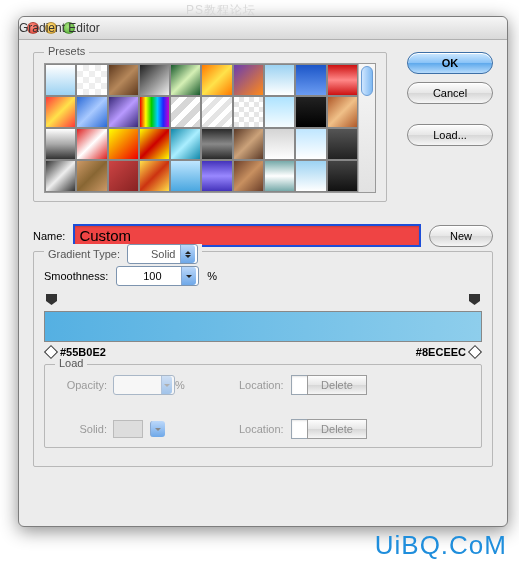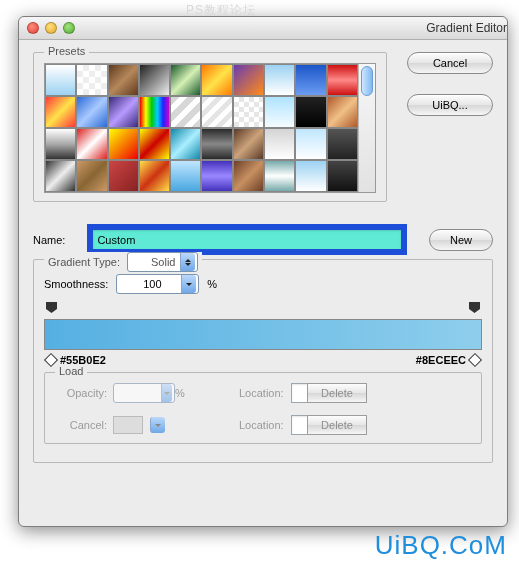--- a/index.html
+++ b/index.html
@@ -3,50 +3,50 @@
 <meta charset="utf-8">
 <style>
 body{margin:0;padding:0;font-family:"Lucida Grande","Helvetica Neue",Arial,sans-serif;font-size:11px;background:#fff;width:519px;height:567px;position:relative}
 .dialog{position:absolute;left:18px;top:16px;width:488px;height:509px;background:#ececec;border:1px solid #7d7d7d;border-radius:6px;box-shadow:0 4px 18px rgba(0,0,0,0.45)}
 .titlebar{height:22px;background:linear-gradient(#f6f6f6,#d9d9d9);border-bottom:1px solid #b0b0b0;border-radius:6px 6px 0 0;display:flex;align-items:center;padding:0 8px;position:relative}
 .traffic{display:flex;gap:6px}
 .tl{width:12px;height:12px;border-radius:50%;border:1px solid rgba(0,0,0,0.25);box-sizing:border-box}
 .red{background:radial-gradient(circle at 40% 35%,#ff8b7e,#e24134)}
 .yel{background:radial-gradient(circle at 40% 35%,#ffe07a,#e6a82e)}
 .grn{background:radial-gradient(circle at 40% 35%,#a6e37b,#4fae34)}
-.title{position:absolute;left:0;right:0;text-align:right;font-size:12px;color:#333}
+.title{position:absolute;left:0;right:0;text-align:left;font-size:12px;color:#333}
 .body{padding:12px 14px 12px 14px}
 .fieldset{border:1px solid #b8b8b8;border-radius:2px;padding:10px 10px 8px 10px;margin:0 0 10px 0;position:relative}
 .legend{position:absolute;top:-8px;left:10px;background:#ececec;padding:0 4px;color:#555}
 .mainrow{display:flex;gap:20px}
 .left{flex:1}
 .right{width:86px;display:flex;flex-direction:column;gap:8px;align-items:stretch}
 .aquabtn{height:20px;border:1px solid #8a8a8a;border-radius:11px;background:linear-gradient(#fdfdfd,#e6e6e6 50%,#d7d7d7 51%,#f6f6f6);font-size:11px;display:flex;align-items:center;justify-content:center;cursor:default;box-shadow:inset 0 1px 0 #fff}
 .aquabtn.primary{background:linear-gradient(#cfe9ff,#88c2f7 50%,#5ea9ec 51%,#b7dbfb);border-color:#3d6fa6;color:#000;font-weight:bold}
 .presets-box{border:1px solid #999;background:#fff;height:128px;position:relative;overflow:hidden;display:flex}
 .swatchgrid{flex:1;display:grid;grid-template-columns:repeat(10,1fr);grid-auto-rows:32px;gap:0}
 .swatch{border:1px solid #888;box-sizing:border-box}
 .scrollbar{width:16px;background:linear-gradient(#f7f7f7,#e2e2e2);border-left:1px solid #bcbcbc;position:relative}
 .thumb{position:absolute;left:2px;right:2px;top:2px;height:28px;border-radius:7px;background:linear-gradient(90deg,#cfe6ff,#7fb9f2);border:1px solid #6b9dd6}
-.namerow{display:flex;align-items:center;gap:22px;margin:12px 0 4px 0}
-.namerow input{flex:1;height:19px;border:6px solid #1d4ed8;background:#5eead4;padding:0 4px;font-size:11px;box-shadow:inset 0 1px 2px rgba(0,0,0,0.15)}
+.namerow{display:flex;align-items:center;gap:8px;margin:12px 0 4px 0}
+.namerow input{flex:1;height:19px;border:2px solid #1d4ed8;background:#ef4444;padding:0 4px;font-size:15px;box-shadow:inset 0 1px 2px rgba(0,0,0,0.15)}
 .typerow{display:flex;align-items:center;gap:8px;margin-bottom:8px}
 .select{display:inline-flex;align-items:center;border:1px solid #7d94af;border-radius:3px;height:18px;background:#fff;padding:0 2px 0 23px;box-shadow:inset 0 1px 0 #fff}
 .steppers{display:inline-flex;flex-direction:column;background:linear-gradient(#bcd8fa,#6fa8e8);border-left:1px solid #89a8d0;border-radius:0 3px 3px 0;width:14px;height:18px;margin-left:5px;justify-content:center}
 .arrow{width:0;height:0;border-left:3px solid transparent;border-right:3px solid transparent;margin:0 auto}
 .arrow.up{border-bottom:3.5px solid #222;margin-bottom:1px}
 .arrow.dn{border-top:3.5px solid #222}
 .numinput{width:38px;height:18px;border:1px solid #9aa6b2;background:#fff;padding:0 3px;font-size:11px;box-shadow:inset 0 1px 2px rgba(0,0,0,0.1)}
 .gradpreview{height:29px;border:1px solid #888;background:linear-gradient(90deg,#55b0e2,#8eceec);margin:4px 0 4px 0;position:relative}
 .stoprow{display:flex;justify-content:space-between;margin:0 0 6px 0;padding:0 2px}
 .ostop{width:11px;height:11px}
 .cstop{display:flex;align-items:center;gap:4px}
 .cstop-lab{font-weight:bold}
 .labrow{display:flex;justify-content:space-between;font-weight:bold;margin-bottom:6px;padding:0 2px}
-.stopsgrid{display:grid;grid-template-columns:58px 62px 64px 52px 16px 64px;row-gap:12px;align-items:center}
+.stopsgrid{display:grid;grid-template-columns:58px 62px 64px 52px 16px 64px;row-gap:24px;align-items:center}
 .dim{color:#9a9a9a}
 .swatchsel{width:28px;height:16px;border:1px solid #bbb;background:#ddd}
 .smallbtn{height:18px;width:58px;border:1px solid #9c9c9c;border-radius:0;background:linear-gradient(#fdfdfd,#e6e6e6 50%,#d7d7d7 51%,#f6f6f6);font-size:11px;display:flex;align-items:center;justify-content:center;color:#8e8e8e}
 .watermark{position:absolute;bottom:6px;right:12px;color:#1f8edc;font-family:Arial,sans-serif;font-size:26px;letter-spacing:1px}
 .topwm{position:absolute;top:2px;left:186px;color:#d8d8d8;font-size:12px;letter-spacing:1px;z-index:5}
 .diamond{display:inline-block;width:8px;height:8px;transform:rotate(45deg);background:#fff;border:1px solid #333;margin-bottom:1px}
 </style>
 </head>
 <body>
 
@@ -110,23 +110,24 @@
                 <div class="swatch" style="background: linear-gradient(rgb(156, 210, 242), rgb(255, 255, 255));"></div>
                 <div class="swatch" style="background: linear-gradient(rgb(68, 68, 68), rgb(17, 17, 17));"></div>
               </div>
             <div class="scrollbar">
               <div class="thumb"></div>
             </div>
           </div>
         </div>
       </div>
       <div class="right">
+        <div class="aquabtn primary">OK</div>
         <div class="aquabtn">Cancel</div>
         <div style="height:4px"></div>
-        <div class="aquabtn">UiBQ...</div>
+        <div class="aquabtn">Load...</div>
       </div>
     </div>
 
     <div class="namerow">
       <span>Name:</span>
       <input type="text" value="Custom" style="">
       <div class="aquabtn" style="width:62px">New</div>
     </div>
 
     <div class="fieldset" style="padding-top:14px">
@@ -186,21 +187,21 @@
           <span class="dim">%</span>
           <span style="display:flex;align-items:center;gap:4px">
               <span class="dim">Location:</span>
             </span>
           <span style="display:flex;gap:3px;align-items:center">
               <input class="numinput dim" style="width: 34px;" disabled="">
               <span class="dim">%</span>
             </span>
           <span class="smallbtn">Delete</span>
 
-          <span class="dim" style="text-align:right;padding-right:6px">Cancel:</span>
+          <span class="dim" style="text-align:right;padding-right:6px">Solid:</span>
           <span style="display:flex;align-items:center;gap:2px">
               <span class="swatchsel"></span>
               <span class="steppers" style="border-radius:3px;height:16px">
                 <span class="arrow dn" style="border-top-color:#888"></span>
               </span>
             </span>
           <span></span>
           <span style="display:flex;align-items:center;gap:4px">
               <span class="dim">Location:</span>
             </span>

